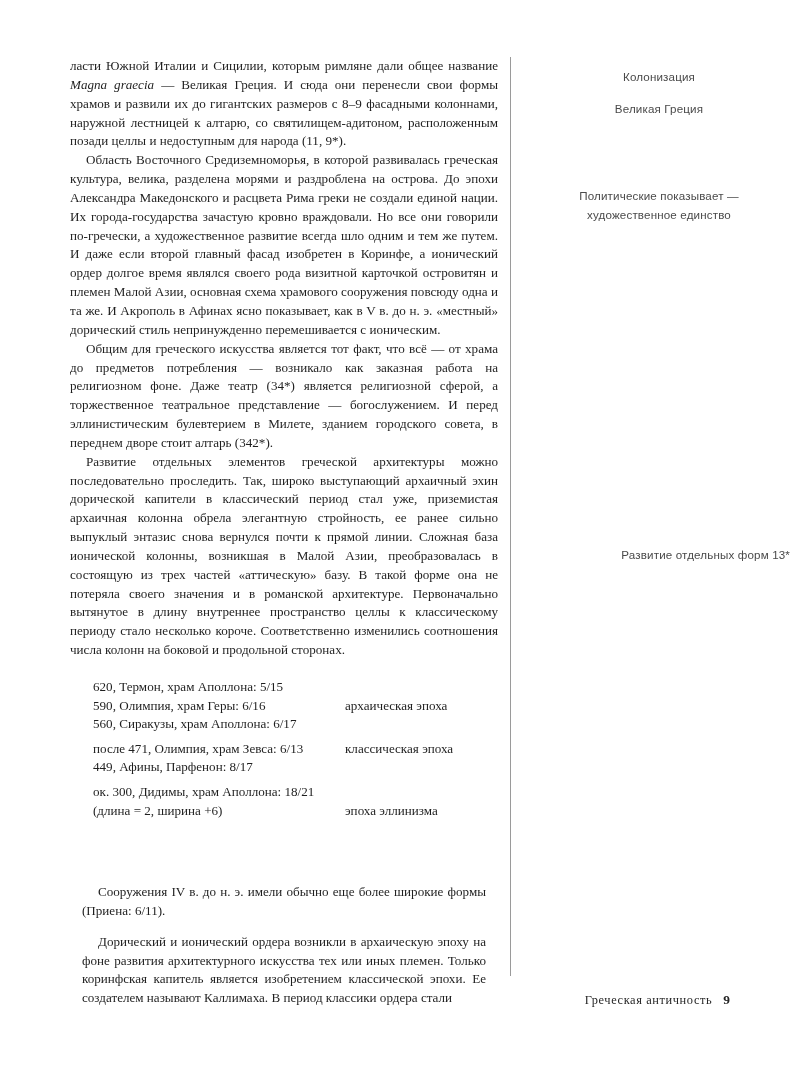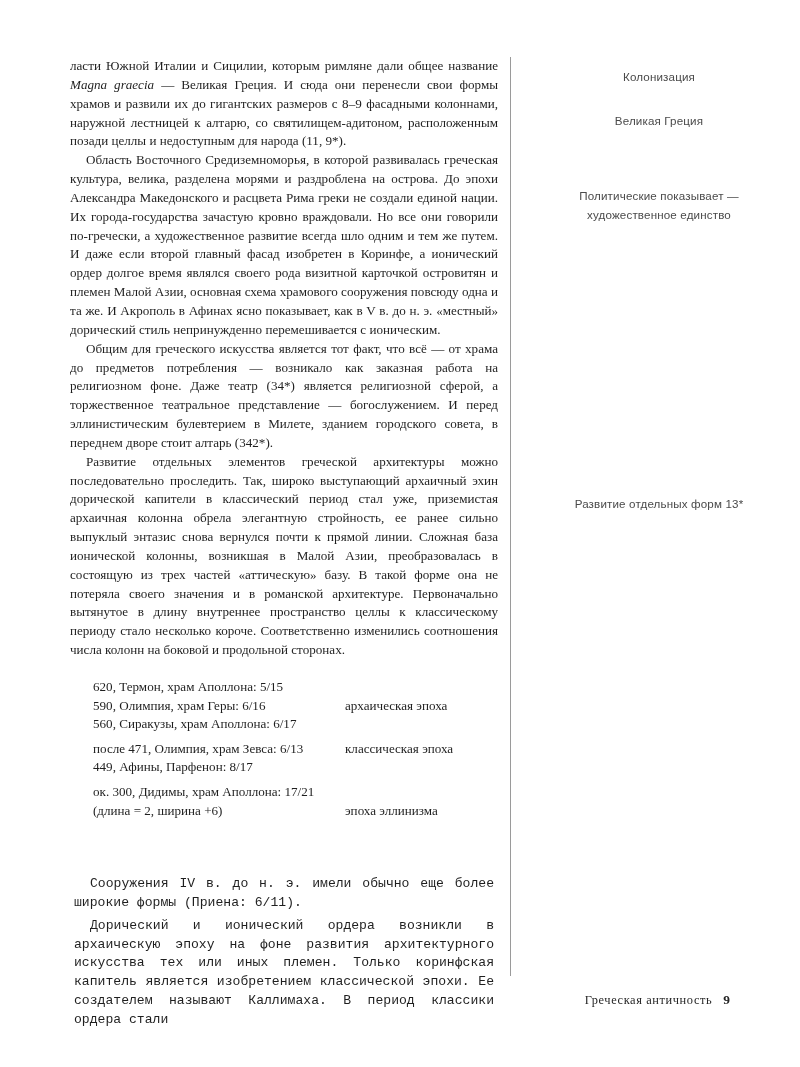--- a/index.html
+++ b/index.html
@@ -59,23 +59,23 @@
     width: 262px;
     left: 528px;
     text-align: center;
     font-family: "Liberation Sans", "DejaVu Sans", sans-serif;
     font-size: 11.6px;
     line-height: 19px;
     color: #4a4a4a;
     letter-spacing: 0.15px;
   }
   .note-colonization { top: 67px; text-align: center; }
-  .note-magna-graecia { top: 111px; }
+  .note-magna-graecia { top: 99px; }
   .note-political { top: 186px; }
-  .note-forms { top: 494px; }
+  .note-forms { top: 545px; text-align: right; }
 
   
   .table-block {
     position: absolute;
     left: 93px;
     top: 678px;
     width: 410px;
     font-size: 13.1px;
     line-height: 18.6px;
     color: #1f1f1f;
@@ -107,23 +107,22 @@
     position: absolute;
     left: 70px;
     top: 871px;
     width: 428px;
     font-size: 13.1px;
     line-height: 18.85px;
     text-align: justify;
     color: #1f1f1f;
   }
   .text-column-lower p {
-    margin: 4px;
+    margin: 12px;
     text-indent: 16px;
-    font-family: Liberation Mono, monospace;
   }
 
   
   .footer {
     position: absolute;
     right: 70px;
     top: 992px;
     font-size: 12.4px;
     color: #262626;
     white-space: nowrap;
@@ -163,21 +162,21 @@
     <div class="table-group">
       <div class="tg-entries">
         <div>после 471, Олимпия, храм Зевса: 6/13</div>
         <div>449, Афины, Парфенон: 8/17</div>
       </div>
       <div class="tg-label row0">классическая эпоха</div>
     </div>
 
     <div class="table-group">
       <div class="tg-entries">
-        <div>ок. 300, Дидимы, храм Аполлона: 17/21</div>
+        <div>ок. 300, Дидимы, храм Аполлона: 18/21</div>
         <div>(длина = 2, ширина +6)</div>
       </div>
       <div class="tg-label row1">эпоха эллинизма</div>
     </div>
 
   </div>
 
   <div class="text-column-lower">
     <p>Сооружения IV в. до н. э. имели обычно еще более широкие формы (Приена: 6/11).</p>
     <p>Дорический и ионический ордера возникли в архаическую эпоху на фоне развития архитектурного искусства тех или иных племен. Только коринфская капитель является изобретением классической эпохи. Ее создателем называют Каллимаха. В период классики ордера стали</p>

